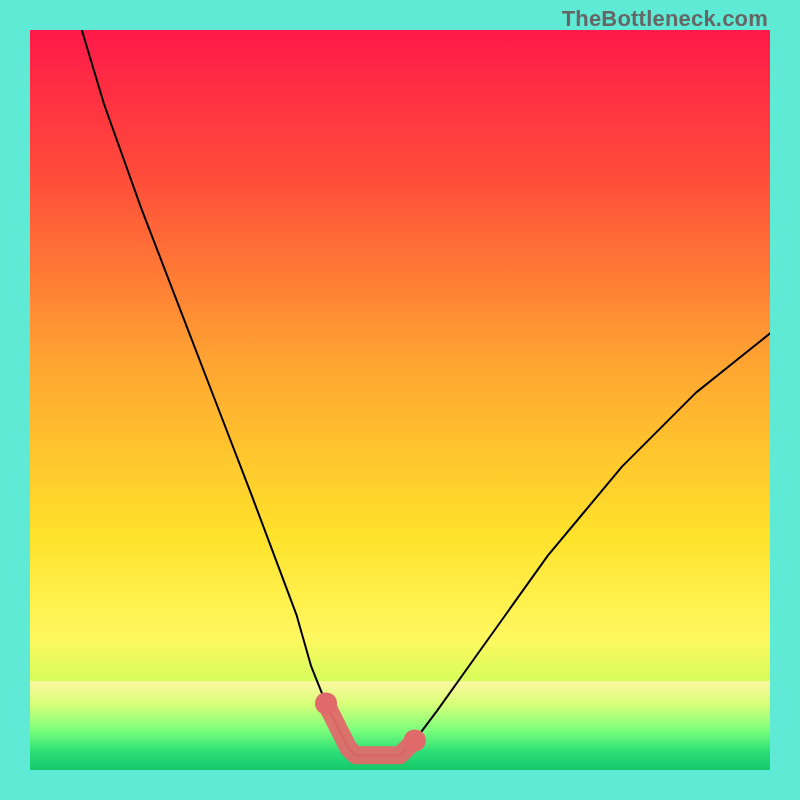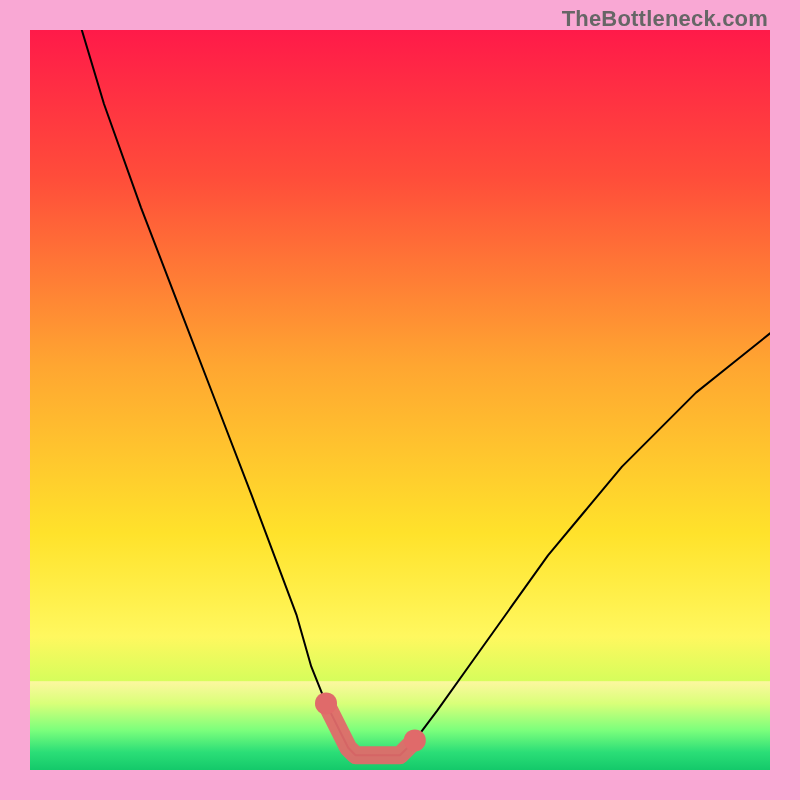--- a/index.html
+++ b/index.html
@@ -9,21 +9,21 @@
     height: 800px;
     background: #000;
     overflow: hidden;
   }
   .frame {
     position: absolute;
     left: 0;
     top: 0;
     width: 800px;
     height: 800px;
-    background: #f9a8d4;
+    background: #5eead4;
   }
   .plot-area {
     position: absolute;
     left: 30px;
     top: 30px;
     width: 740px;
     height: 740px;
   }
   .watermark {
     position: absolute;

